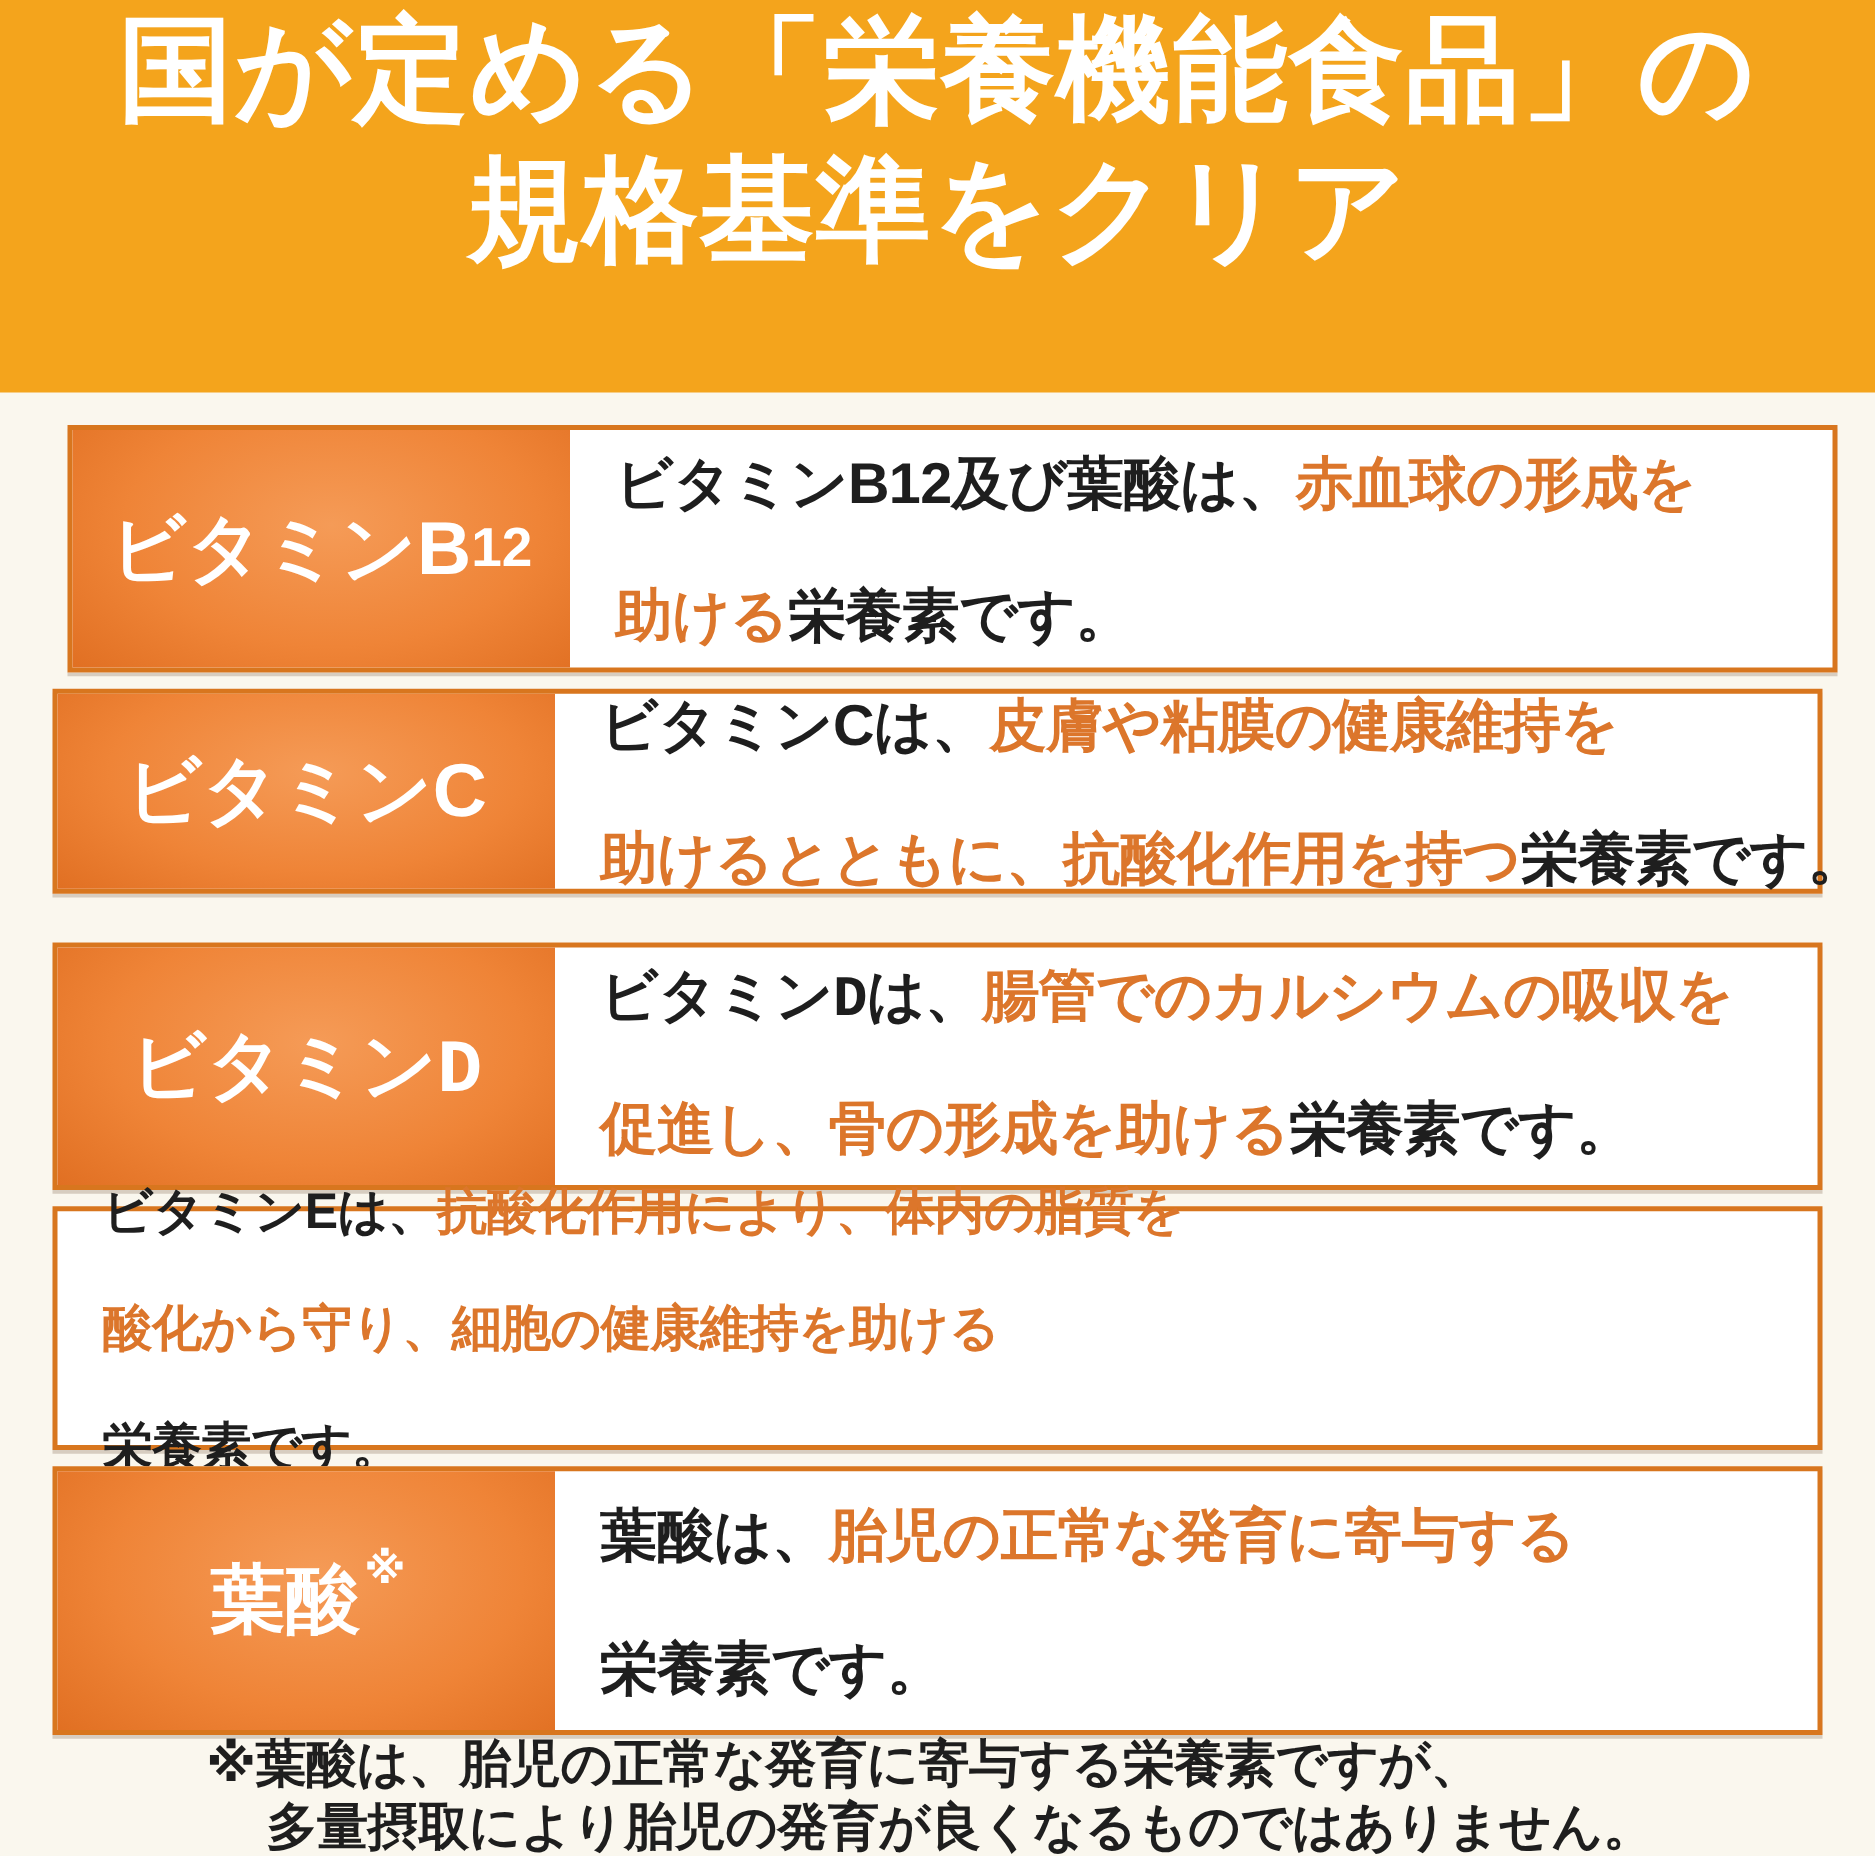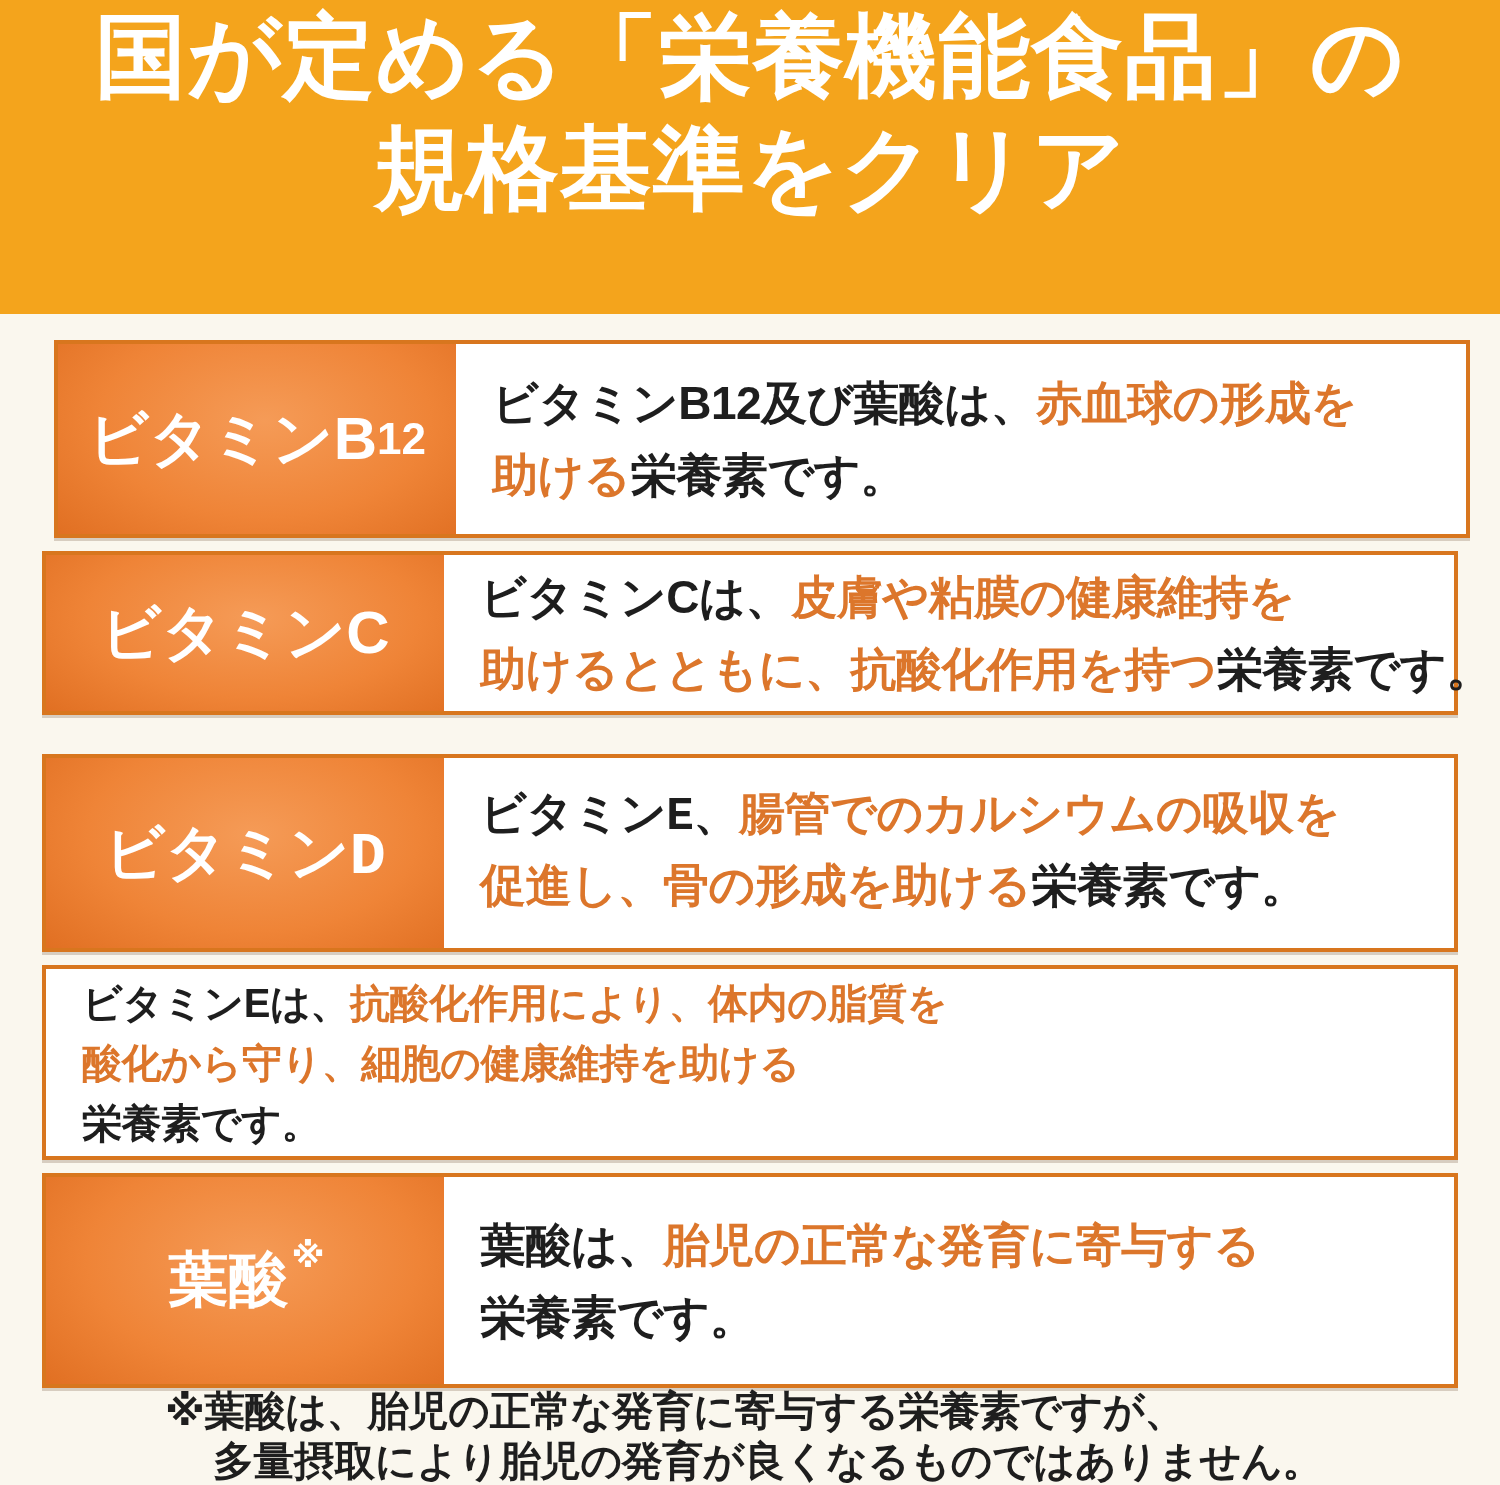--- a/index.html
+++ b/index.html
@@ -44,20 +44,21 @@
   }
   .lp-main{font-size:60px;}
   .lp-small{font-size:44px;}
   .lp-sup{font-size:34px;position:relative;top:-26px;left:3px;}
   .text{
     flex:1;display:flex;flex-direction:column;justify-content:center;
     padding-left:36px;box-sizing:border-box;
     font-weight:bold;font-size:46px;line-height:72px;
     letter-spacing:-0.5px;white-space:nowrap;
     color:var(--body-text,#1E1E1E);
+    gap:34px;
   }
   .r4 .text{font-size:40px;line-height:60px;}
   .seg-orange{color:var(--highlight-text,#DC762B);}
   .seg-black{color:var(--body-text,#1E1E1E);}
   
   .footnote{
     position:absolute;left:165px;top:1386px;
     font-size:41px;line-height:50px;font-weight:600;
     color:var(--body-text,#1E1E1E);letter-spacing:-0.5px;white-space:nowrap;
   }
@@ -94,21 +95,21 @@
           <div class="line"><span class="seg-orange">助けるとともに、抗酸化作用を持つ</span><span class="seg-black">栄養素です。</span></div>
         </div>
     </div>
   </section>
   <section class="row r3">
     <div class="row-inner">
       <div class="label">
           <span class="lp-main">ビタミンD</span>
         </div>
       <div class="text">
-          <div class="line"><span class="seg-black">ビタミンE、</span><span class="seg-orange">腸管でのカルシウムの吸収を</span></div>
+          <div class="line"><span class="seg-black">ビタミンDは、</span><span class="seg-orange">腸管でのカルシウムの吸収を</span></div>
           <div class="line"><span class="seg-orange">促進し、骨の形成を助ける</span><span class="seg-black">栄養素です。</span></div>
         </div>
     </div>
   </section>
   <section class="row r4">
     <div class="row-inner">
       <div class="text">
           <div class="line"><span class="seg-black">ビタミンEは、</span><span class="seg-orange">抗酸化作用により、体内の脂質を</span></div>
           <div class="line"><span class="seg-orange">酸化から守り、細胞の健康維持を助ける</span></div>
           <div class="line"><span class="seg-black">栄養素です。</span></div>

